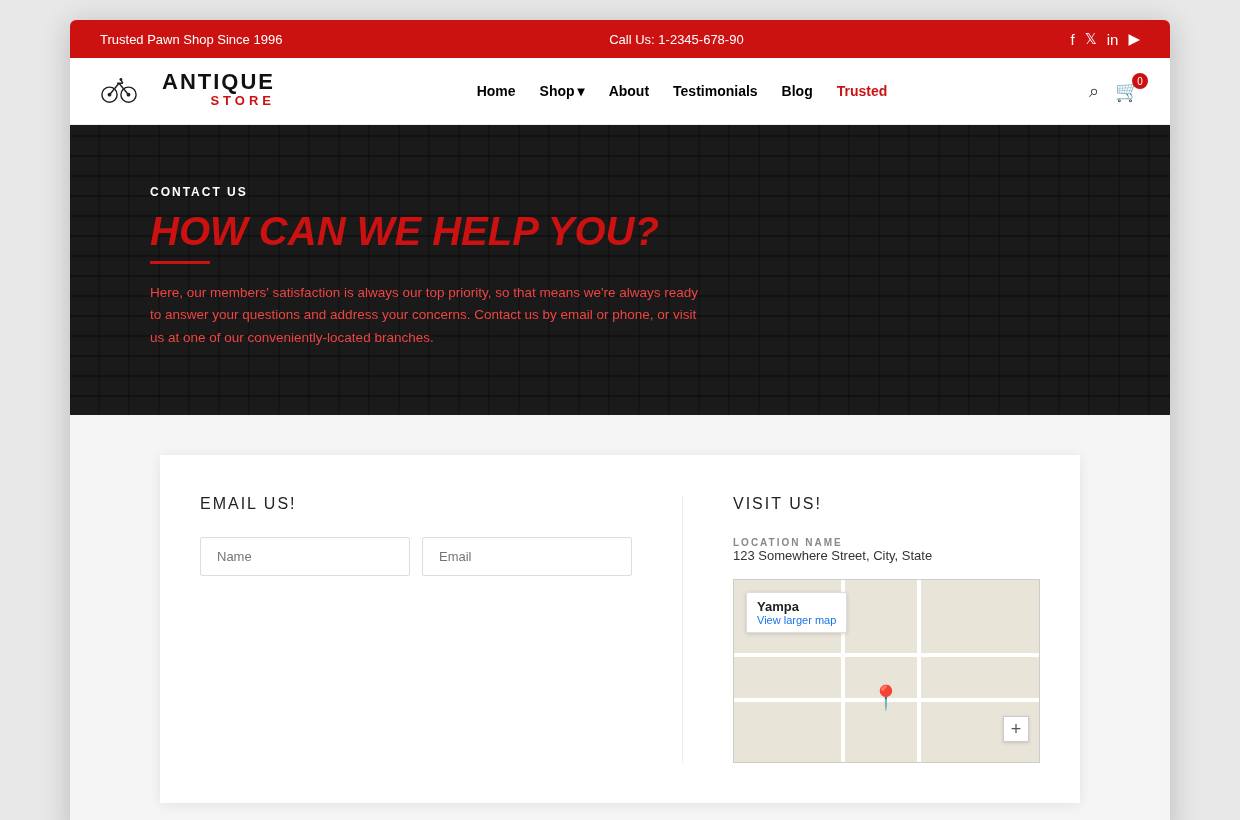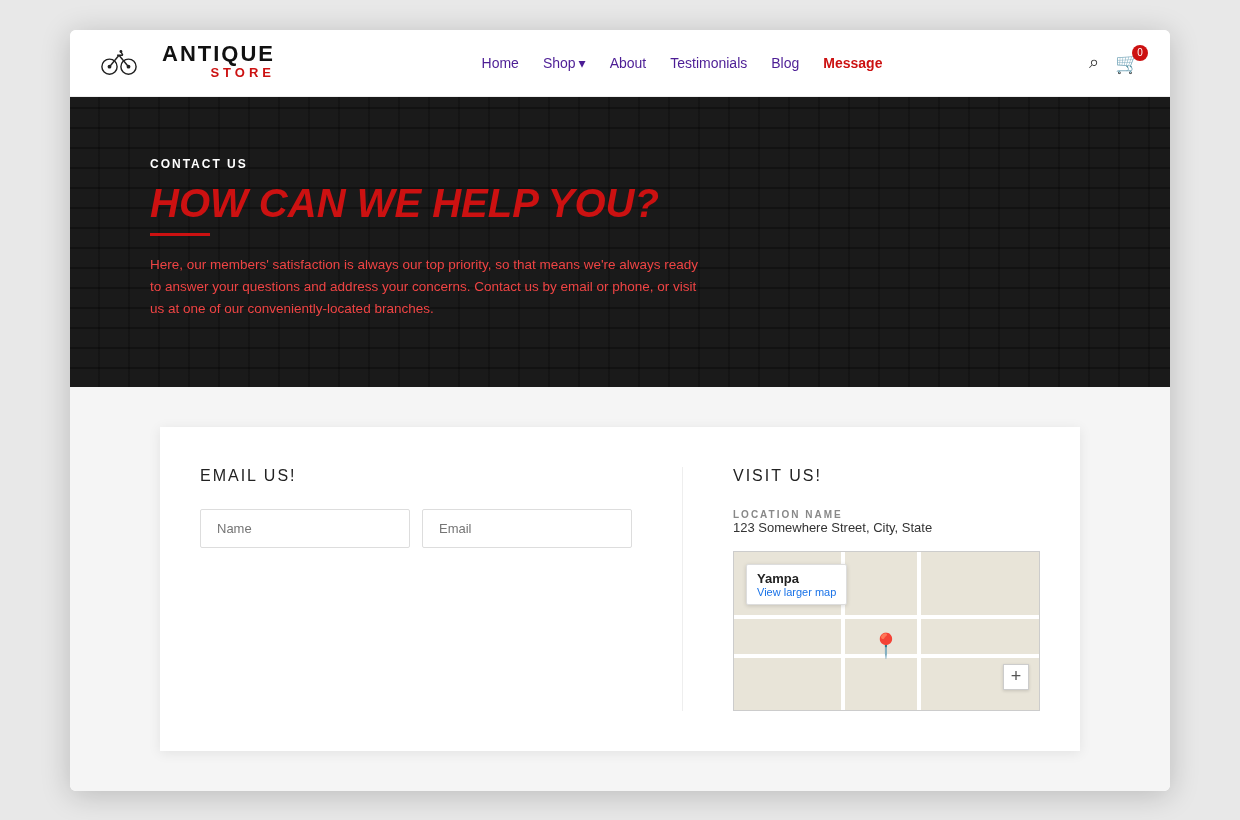--- a/index.html
+++ b/index.html
@@ -78,23 +78,23 @@
       width: 38px; height: 38px;
     }
     .nav-links {
       display: flex;
       gap: 24px;
       align-items: center;
       list-style: none;
     }
     .nav-links li a {
       text-decoration: none;
-      color: #4c1d95;
+      color: #000000;
       font-size: 14px;
-      font-weight: 400;
+      font-weight: 700;
     }
     .nav-links li a.active {
       color: #cc1111;
       font-weight: 700;
     }
     .nav-links li a.shop-link {
       display: flex;
       align-items: center;
       gap: 3px;
     }
@@ -261,21 +261,21 @@
     }
     .location-address {
       font-size: 13px;
       color: #333;
       margin-bottom: 16px;
     }
 
     
     .map-container {
       width: 100%;
-      height: 160px;
+      height: 184px;
       background: #d4d0c8;
       border: 1px solid #ccc;
       position: relative;
       overflow: hidden;
     }
     .map-inner {
       width: 100%;
       height: 100%;
       background: #e8e4d8;
       position: relative;
@@ -334,20 +334,30 @@
       color: #555;
       cursor: pointer;
       box-shadow: 0 1px 3px rgba(0,0,0,0.15);
     }
   </style>
 </head>
 <body>
 
 <div class="browser-window">
 
+  <div class="top-bar">
+    <span>Trusted Pawn Shop Since 1996</span>
+    <span>Call Us: 1-2345-678-90</span>
+    <div class="social-icons">
+      <span>f</span>
+      <span>𝕏</span>
+      <span>in</span>
+      <span>▶</span>
+    </div>
+  </div>
 
   <div class="nav-bar">
     <div class="logo">
       <div class="logo-icon">
         <svg viewBox="0 0 40 40" fill="none" xmlns="http://www.w3.org/2000/svg">
           <circle cx="10" cy="26" r="8" stroke="#222" stroke-width="1.5" fill="none"></circle>
           <circle cx="30" cy="26" r="8" stroke="#222" stroke-width="1.5" fill="none"></circle>
           <circle cx="10" cy="26" r="2" fill="#222"></circle>
           <circle cx="30" cy="26" r="2" fill="#222"></circle>
           <line x1="10" y1="26" x2="20" y2="14" stroke="#222" stroke-width="1.5"></line>
@@ -364,21 +374,21 @@
     </div>
 
     <ul class="nav-links">
       <li><a href="#">Home</a></li>
       <li>
           <a href="#" class="shop-link">Shop <span>▾</span></a>
         </li>
       <li><a href="#">About</a></li>
       <li><a href="#">Testimonials</a></li>
       <li><a href="#">Blog</a></li>
-      <li><a href="#" class="active">Message</a></li>
+      <li><a href="#" class="active">Trusted</a></li>
     </ul>
 
     <div class="nav-actions">
       <span style="font-size:18px;cursor:pointer;color:#333;">⌕</span>
       <div class="cart-wrapper">
         <span style="font-size:20px;color:#cc1111;">🛒</span>
         <span class="cart-badge">0</span>
       </div>
     </div>
   </div>

